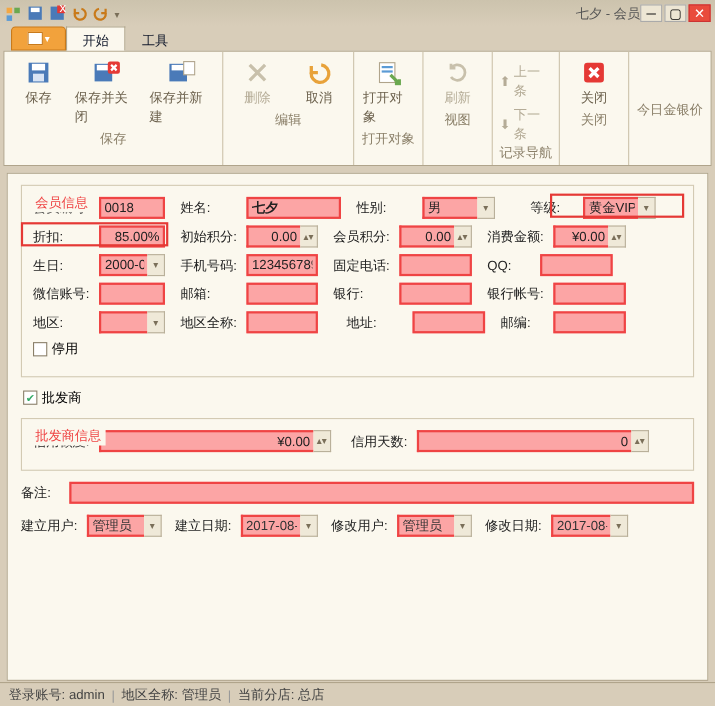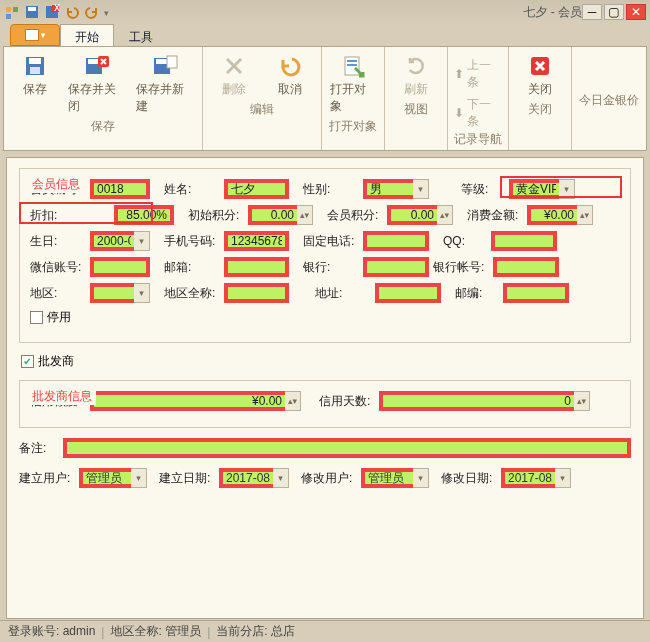--- a/index.html
+++ b/index.html
@@ -29,21 +29,21 @@
 .glabel { color:#8a7f68; margin-top:1px; }
 .navgrp .nb { display:flex; align-items:center; gap:3px; color:#b5ac97; font-size:11px; }
 
 .content { margin:6px 6px 0 6px; background:#fbf8ee; border:1px solid #b0a48b; padding:10px 12px; height:462px; position:relative; }
 .fieldset { border:1px solid #d3cab3; padding:10px; margin-bottom:10px; position:relative; }
 .fieldset > .legend { position:absolute; top:-8px; left:8px; background:#fbf8ee; padding:0 4px; color:#ef4444;margin-top:15px; }
 
 .formrow { display:flex; align-items:center; margin-bottom:6px; gap:4px; }
 .lbl { width:56px; text-align:left; color:#222; }
 .lbl.w44 { width:44px; }
-.inp { height:20px; border:4px solid #ef4444; background:#bef264; padding:0 3px; color:#222; }
+.inp { height:20px; border:2px solid #ef4444; background:#fca5a5; padding:0 3px; color:#222; }
 .inp.ro { color:#333; }
 .cbo { display:flex; }
 .cbo .dd { width:16px; border:1px solid #b9b09a; border-left:none; background:#efe9d8; display:flex; align-items:center; justify-content:center; color:#7a6f59; font-size:9px; }
 .cbo input { border-right:none; }
 .rmark { position:absolute; border:2px solid #e53935; pointer-events:none; }
 
 .chk { display:flex; align-items:center; gap:4px; }
 .chkbox { width:13px; height:13px; border:1px solid #8a7f68; background:#fff; display:inline-flex; align-items:center; justify-content:center; font-size:10px; color:#3a6; }
 
 .statusbar { position:absolute; bottom:0; left:0; right:0; height:22px; background:#d8cdb9; border-top:1px solid #b0a48b; display:flex; align-items:center; padding:0 8px; gap:6px; color:#444; }
@@ -234,36 +234,36 @@
 
 <div class="content">
 
   <div class="fieldset">
     <span class="legend">会员信息</span>
 
     <div class="formrow">
       <span class="lbl">会员编号:</span>
       <input class="inp" style="width: 60px;" value="0018">
       <span class="lbl" style="margin-left:10px">姓名:</span>
-      <input class="inp" style="width: 65px;" value="七夕">
+      <input class="inp" style="width: 86px; font-weight: bold;" value="七夕">
       <span class="lbl" style="margin-left:10px">性别:</span>
       <div class="cbo">
           <input class="inp" style="width: 50px;" value="男">
           <span class="dd">▾</span>
         </div>
       <span class="lbl w44" style="margin-left:28px">等级:</span>
       <div class="cbo">
           <input class="inp" style="width: 50px;" value="黄金VIP">
           <span class="dd">▾</span>
         </div>
     </div>
 
     <div class="formrow">
       <span class="lbl">折扣:</span>
-      <input class="inp" style="width: 60px; text-align: right; margin-left: 24px;" value="85.00%">
+      <input class="inp" style="width: 60px; text-align: right;" value="85.00%">
       <span class="lbl" style="margin-left:10px">初始积分:</span>
       <div class="cbo">
           <input class="inp" style="width: 49px; text-align: right;" value="0.00">
           <span class="dd">▴▾</span>
         </div>
       <span class="lbl" style="margin-left:10px">会员积分:</span>
       <div class="cbo">
           <input class="inp" style="width: 50px; text-align: right;" value="0.00">
           <span class="dd">▴▾</span>
         </div>
@@ -288,21 +288,21 @@
       <input class="inp" style="width: 66px;">
     </div>
 
     <div class="formrow">
       <span class="lbl">微信账号:</span>
       <input class="inp" style="width: 60px;">
       <span class="lbl" style="margin-left:10px">邮箱:</span>
       <input class="inp" style="width: 65px;">
       <span class="lbl" style="margin-left:10px">银行:</span>
       <input class="inp" style="width: 66px;">
-      <span class="lbl" style="">银行帐号:</span>
+      <span class="lbl" style="margin-left:10px">银行帐号:</span>
       <input class="inp" style="width: 66px;">
     </div>
 
     <div class="formrow">
       <span class="lbl">地区:</span>
       <div class="cbo">
           <input class="inp" style="width: 44px;">
           <span class="dd">▾</span>
         </div>
       <span class="lbl" style="margin-left:10px">地区全称:</span>

